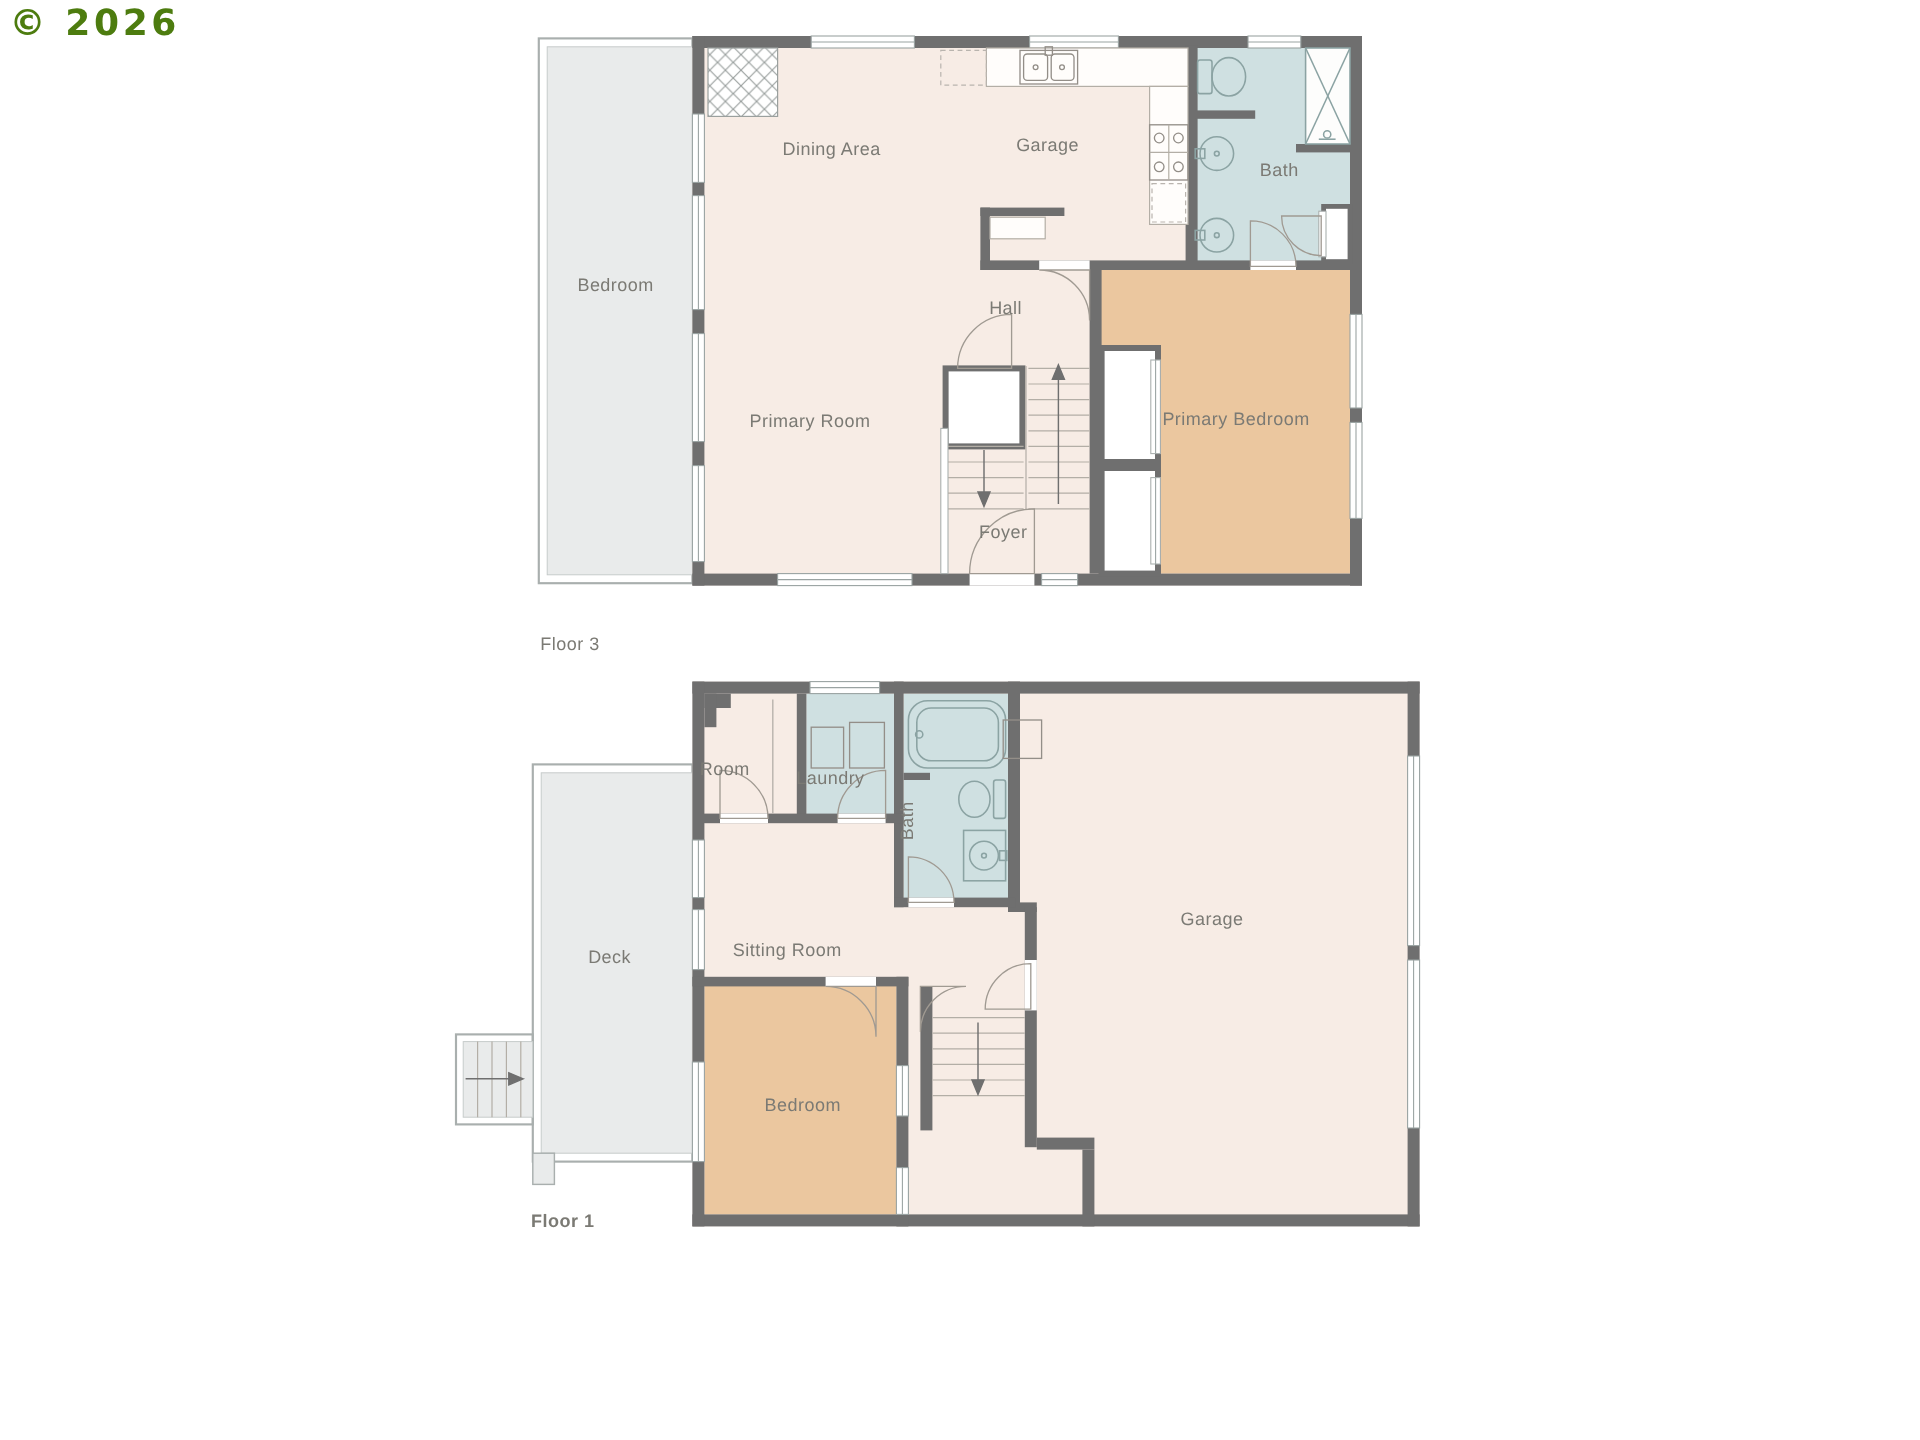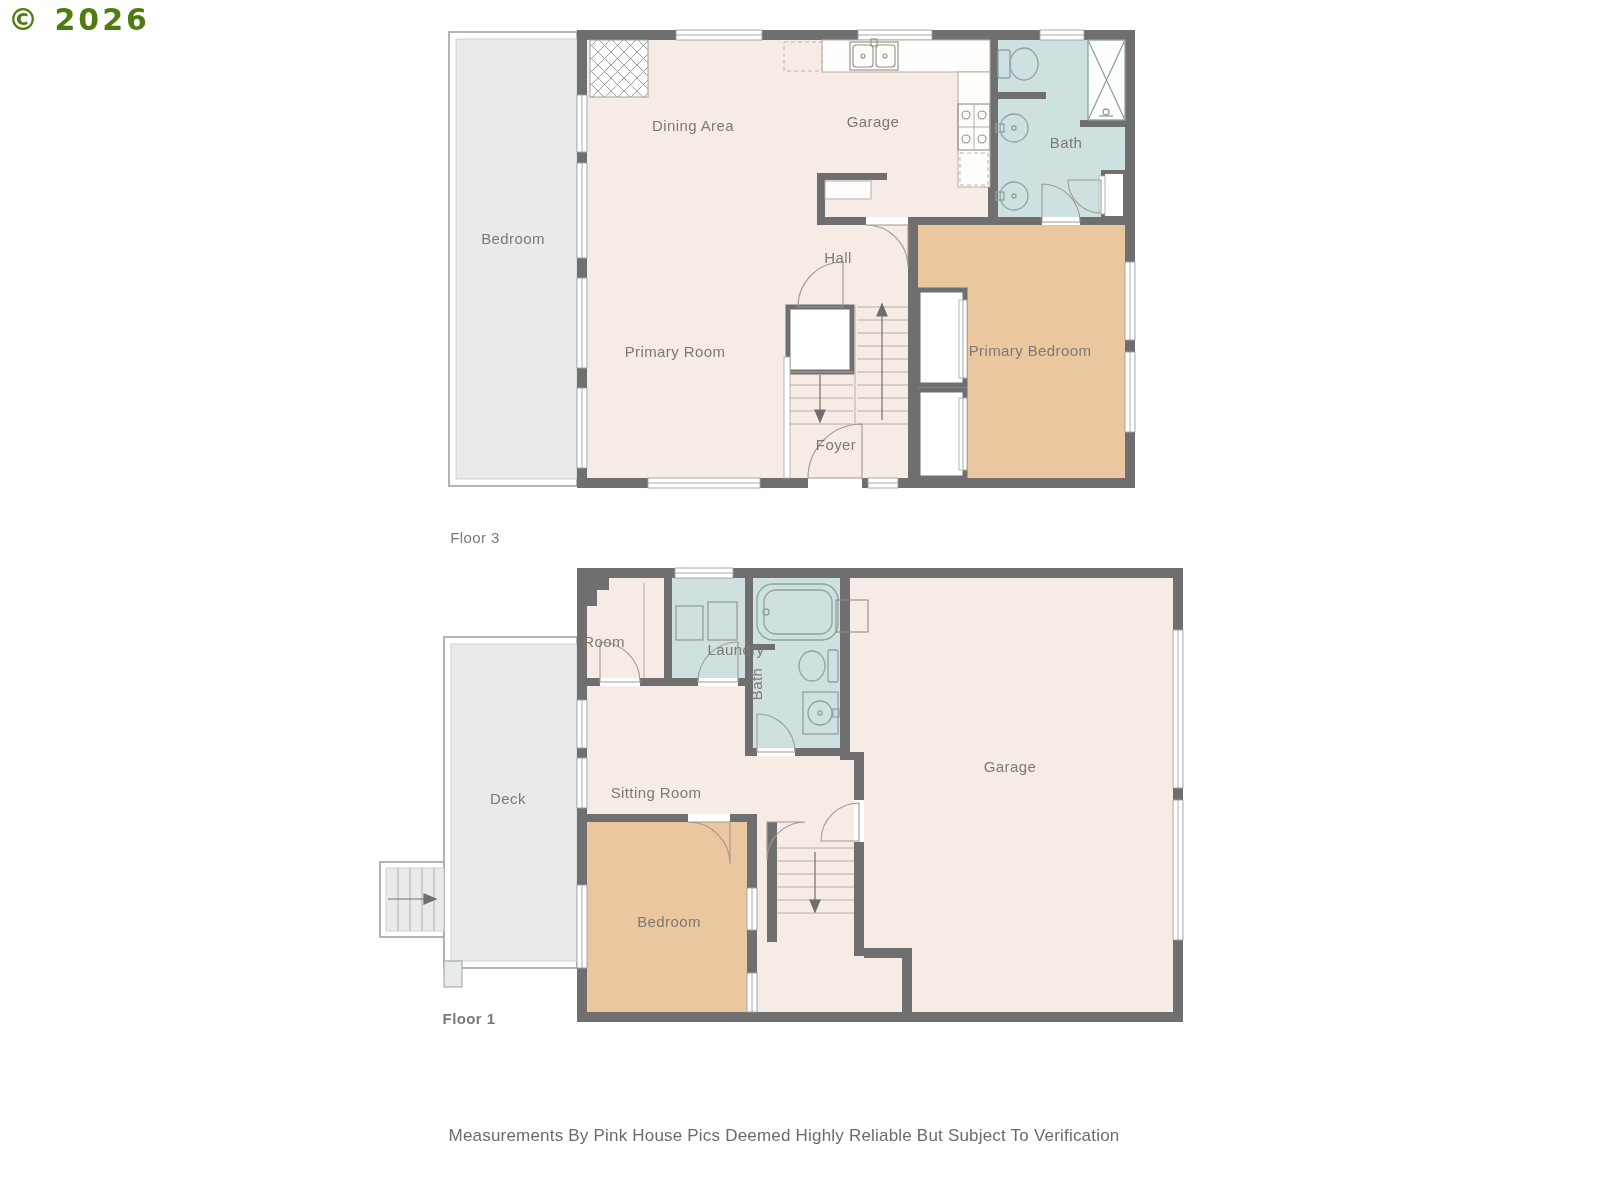--- a/index.html
+++ b/index.html
@@ -324,23 +324,22 @@
 <div class="lbl" style="left:693px;top:125px;">Dining Area</div>
 <div class="lbl" style="left:873px;top:121px;">Garage</div>
 <div class="lbl" style="left:1066px;top:142px;">Bath</div>
 <div class="lbl" style="left:838px;top:257px;">Hall</div>
 <div class="lbl" style="left:675px;top:351px;">Primary Room</div>
 <div class="lbl" style="left:1030px;top:350px;">Primary Bedroom</div>
 <div class="lbl" style="left:836px;top:444px;text-align:center;">Foyer</div>
 <div class="floor-lbl" style="left:475px;top:537px;">Floor 3</div>
 
 <div class="lbl" style="left:604px;top:641px;">Room</div>
-<div class="lbl" style="left:692px;top:649px;margin-left:44px;">Laundry</div>
+<div class="lbl" style="left:692px;top:649px;">Laundry</div>
 <div class="lbl vertical" style="left:756px;top:684px;">Bath</div>
 <div class="lbl" style="left:656px;top:792px;text-align:center;">Sitting Room</div>
 <div class="lbl" style="left:508px;top:798px;">Deck</div>
 <div class="lbl" style="left:1010px;top:766px;">Garage</div>
 <div class="lbl" style="left:669px;top:921px;">Bedroom</div>
 <div class="floor-lbl" style="left:469px;top:1018px;font-weight:bold;">Floor 1</div>
 
-<div id="disclaimer">Measurements By Pink House Pics Deemed Highly Reliable But Subject To Verification</div>
 
 </div>
 
 </body></html>

